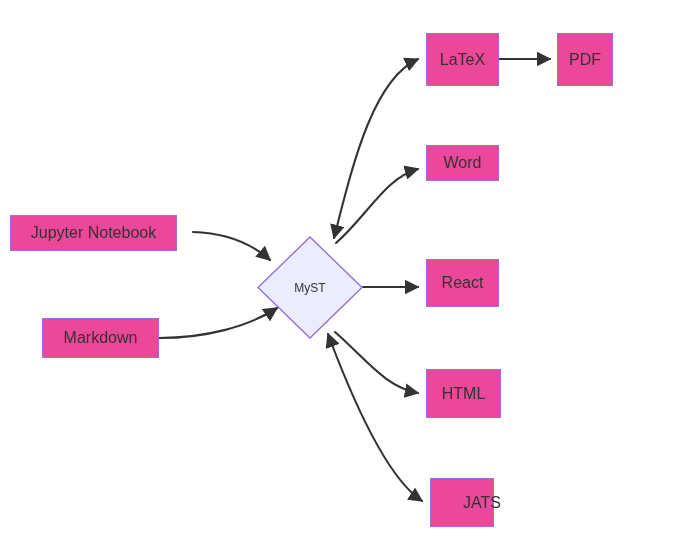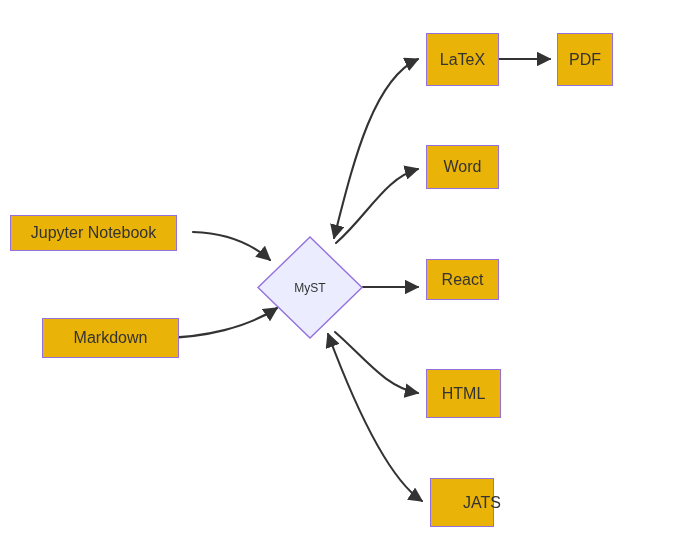--- a/index.html
+++ b/index.html
@@ -20,21 +20,21 @@
   #edges {
     position: absolute;
     left: 0;
     top: 0;
     width: 680px;
     height: 556px;
   }
   .node {
     position: absolute;
     box-sizing: border-box;
-    background: #eab308;
+    background: #ec4899;
     border: 1px solid #9370DB;
     color: #333333;
     display: flex;
     align-items: center;
     justify-content: center;
     font-size: 16px;
     line-height: 1;
     white-space: nowrap;
     z-index: 3;
   }
@@ -101,44 +101,44 @@
 
       <path d="M 328 334 C 350 393 386 477 422 501" marker-start="url(#ah-start)" marker-end="url(#ah)"></path>
 
     </g>
   </svg>
 
   <div class="node" style="left:10px; top:215px; width:167px; height:36px;">
     <span class="node-label">Jupyter Notebook</span>
   </div>
 
-  <div class="node" style="left:42px; top:318px; width:137px; height:40px;">
+  <div class="node" style="left:42px; top:318px; width:117px; height:40px;">
     <span class="node-label">Markdown</span>
   </div>
 
   <div class="diamond-wrap" style="left:257px; top:236px; width:106px; height:103px;">
     <svg class="diamond-shape" viewBox="0 0 106 103">
       <polygon points="53,1 105,51.5 53,102 1,51.5" fill="#ECECFF" stroke="#9370DB" stroke-width="1.4"></polygon>
     </svg>
     <div class="diamond-label">MyST</div>
   </div>
 
   <div class="node" style="left:426px; top:33px; width:73px; height:53px;">
     <span class="node-label">LaTeX</span>
   </div>
 
   <div class="node" style="left:557px; top:33px; width:56px; height:53px;">
     <span class="node-label">PDF</span>
   </div>
 
-  <div class="node" style="left:426px; top:145px; width:73px; height:44px;">
+  <div class="node" style="left:426px; top:145px; width:73px; height:36px;">
     <span class="node-label">Word</span>
   </div>
 
-  <div class="node" style="left:426px; top:259px; width:73px; height:41px;">
+  <div class="node" style="left:426px; top:259px; width:73px; height:48px;">
     <span class="node-label">React</span>
   </div>
 
   <div class="node" style="left:426px; top:369px; width:75px; height:49px;">
     <span class="node-label">HTML</span>
   </div>
 
   <div class="node" style="left:430px; top:478px; width:64px; height:49px;padding-left:40px;">
     <span class="node-label">JATS</span>
   </div>

